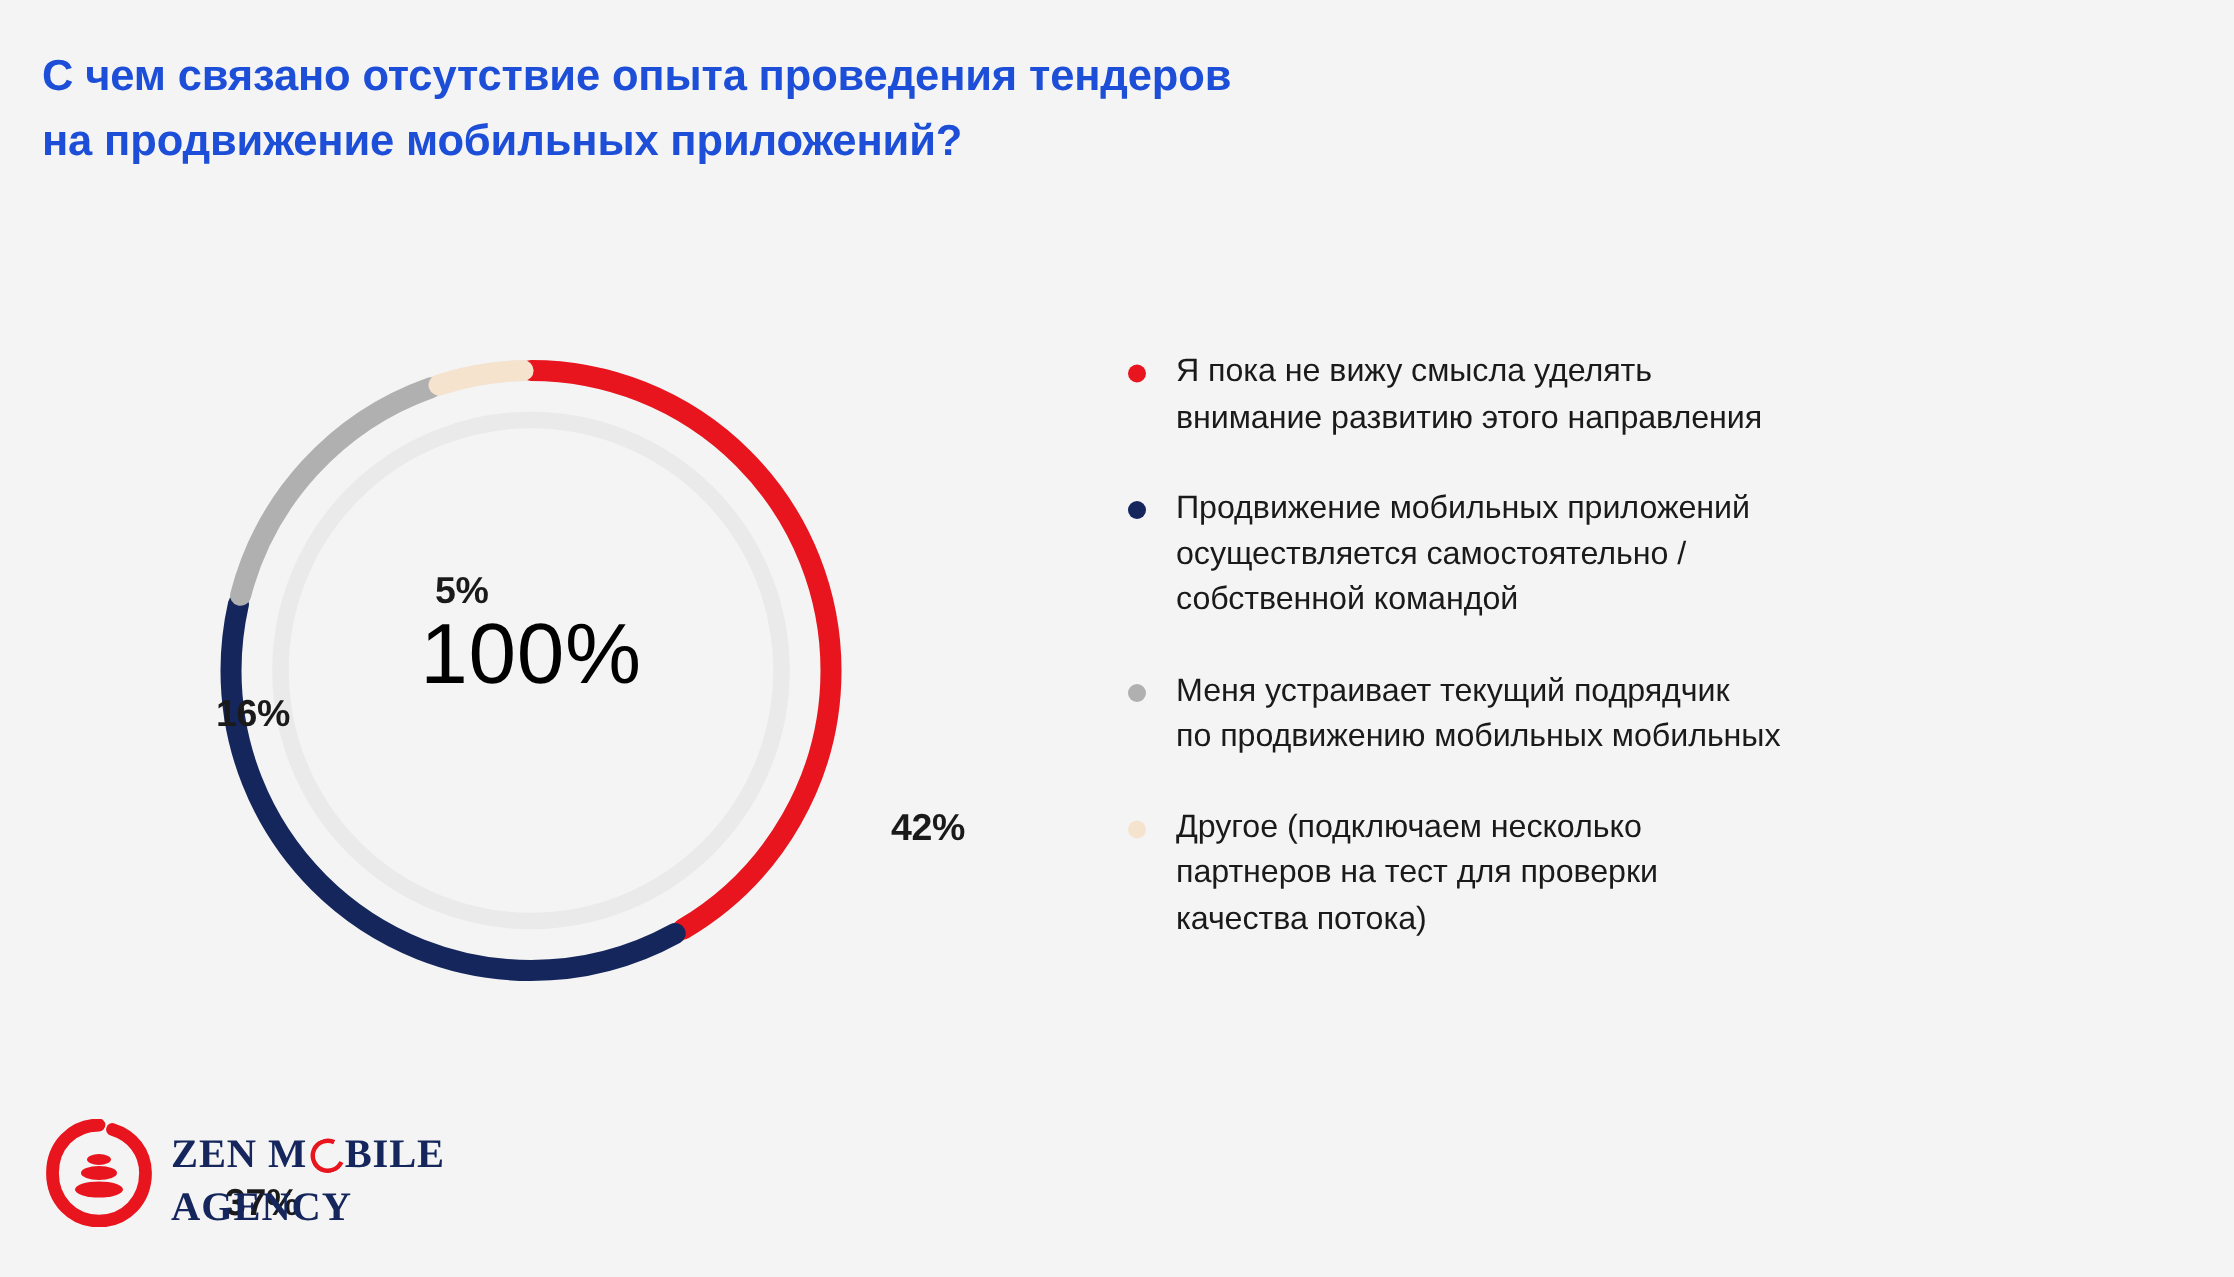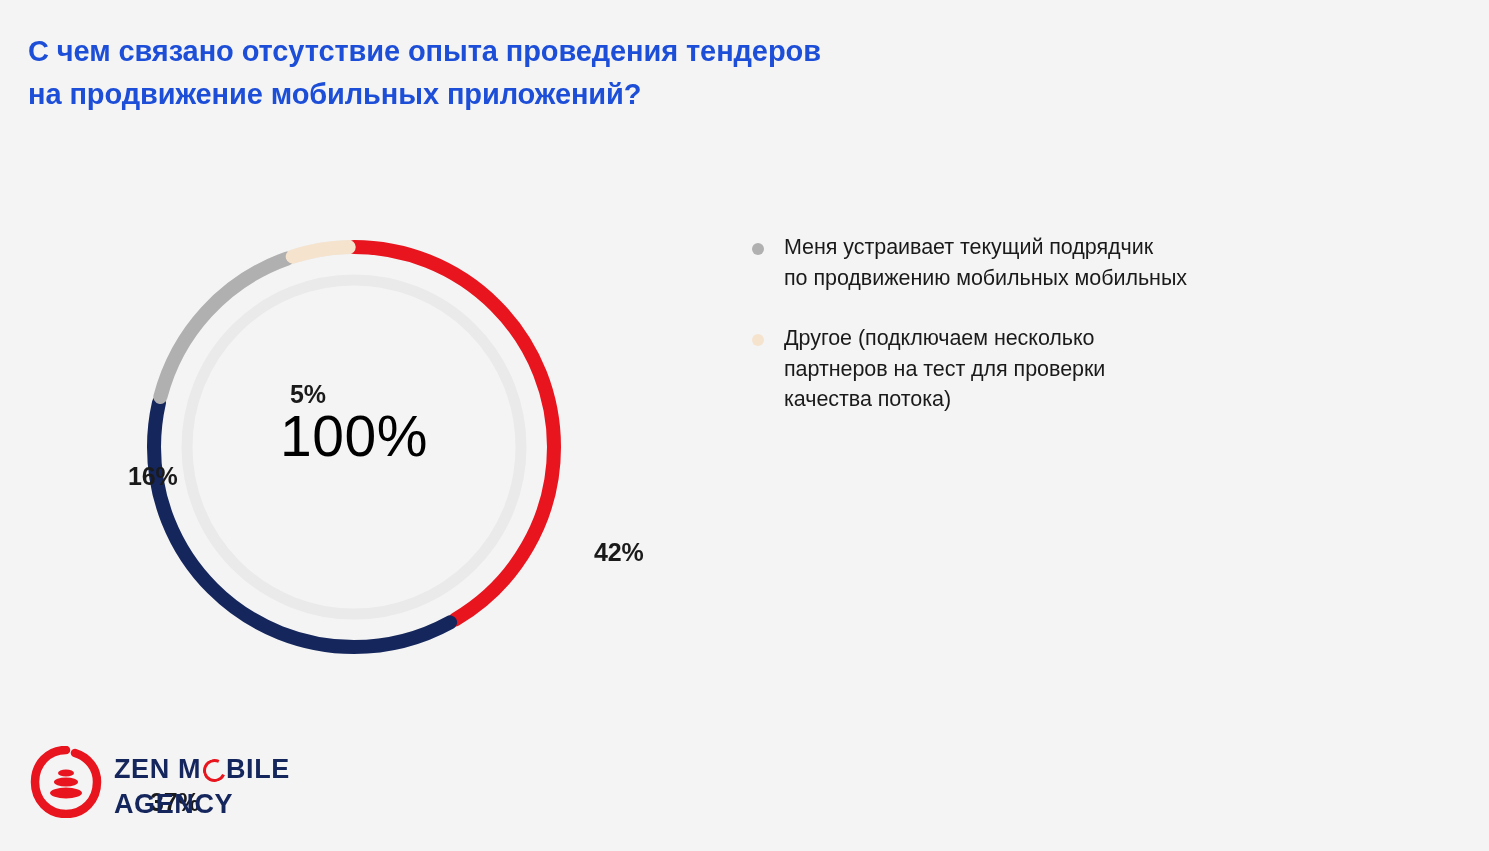--- a/index.html
+++ b/index.html
@@ -60,21 +60,21 @@
   .pct-label {
     position: absolute;
     font-size: 25px;
     font-weight: bold;
     color: #1a1a1a;
     letter-spacing: -0.2px;
     white-space: nowrap;
   }
   .pct-red   { left: 470px; top: 348px; margin-left: 20px; }
   .pct-navy  { left: 46px;  top: 598px; }
-  .pct-gray  { left: 24px;  top: 272px; }
+  .pct-gray  { left: 40px;  top: 272px; }
   .pct-cream { left: 186px; top: 190px; }
 
   
   .legend {
     position: absolute;
     left: 752px;
     top: 232px;
     width: 700px;
   }
   .legend-item {
@@ -116,20 +116,21 @@
   }
   .logo-text {
     position: absolute;
     left: 84px;
     top: 10px;
     font-size: 27px;
     font-weight: bold;
     line-height: 1.28;
     color: #14265c;
     letter-spacing: 0.6px;
+    font-family: Liberation Serif, serif;
   }
   .logo-line { display: block; white-space: nowrap; }
   .logo-o {
     display: inline-block;
     width: 23px;
     height: 23px;
     position: relative;
     vertical-align: -3px;
     margin: 0 1px;
   }
@@ -173,21 +174,32 @@
   <div class="center-total">100%</div>
 
   <div class="pct-label pct-red">42%</div>
   <div class="pct-label pct-navy">37%</div>
   <div class="pct-label pct-gray">16%</div>
   <div class="pct-label pct-cream">5%</div>
 </div>
 
 <div class="legend">
 
-
+  <div class="legend-item">
+    <span class="legend-bullet" style="background:#e8141e"></span>
+    <span class="legend-text">Я пока не вижу смысла уделять
+внимание развитию этого направления</span>
+  </div>
+
+  <div class="legend-item">
+    <span class="legend-bullet" style="background:#14265c"></span>
+    <span class="legend-text">Продвижение мобильных приложений
+осуществляется самостоятельно /
+собственной командой</span>
+  </div>
 
   <div class="legend-item">
     <span class="legend-bullet" style="background:#b0b0b0"></span>
     <span class="legend-text">Меня устраивает текущий подрядчик
 по продвижению мобильных мобильных</span>
   </div>
 
   <div class="legend-item">
     <span class="legend-bullet" style="background:#f5e3ce"></span>
     <span class="legend-text">Другое (подключаем несколько

